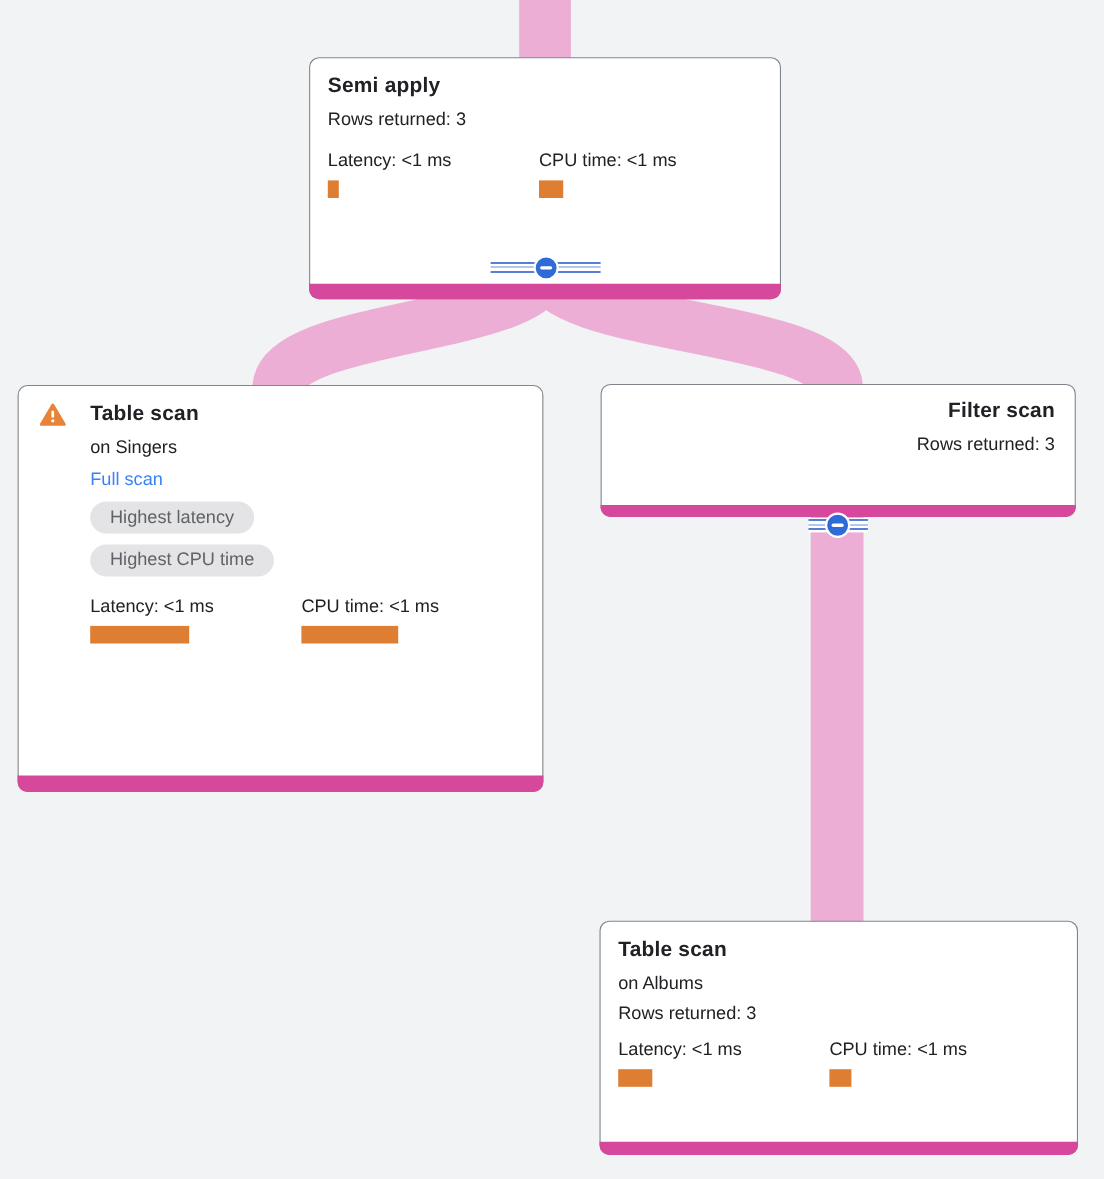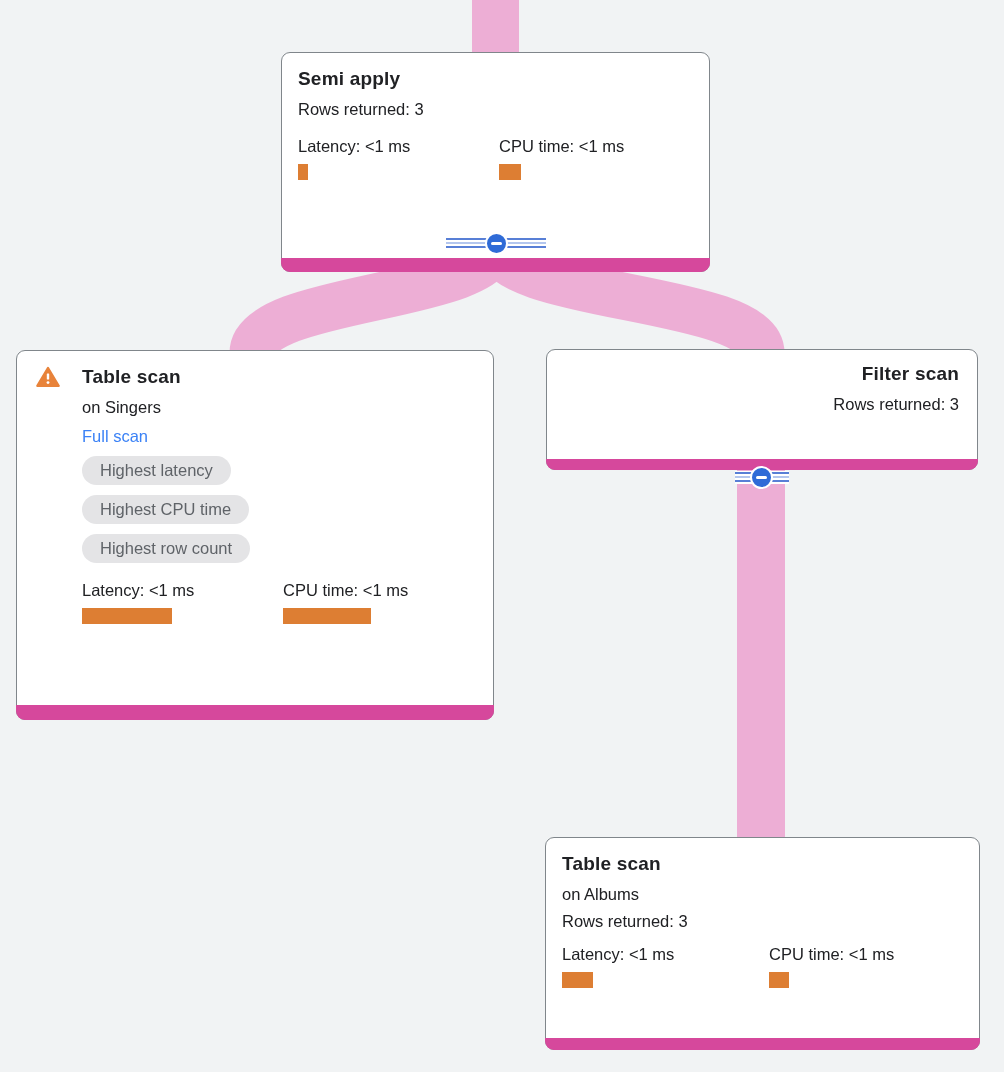--- a/index.html
+++ b/index.html
@@ -26,21 +26,21 @@
   .line { font-size:16.5px; margin-top:10px; }
   .muted { color:#3b82f6; }
   .header-row { display:flex; align-items:center; }
   .warn-icon { width:24px; height:22px; margin-right:22px; flex:0 0 auto; }
   .indented { margin-left:46px; }
   .badge {
     display:table; background:#e4e4e6; color:#5f6368;
     font-size:16.5px; padding:5px 18px; border-radius:17px; margin-top:10px;
   }
   .badges { margin-top:4px;text-align:center; }
-  .metrics { display:flex; margin-top:18px;justify-content:space-between; }
+  .metrics { display:flex; margin-top:18px; }
   .metric { width:192px; font-size:16.5px; }
   .metric-bar { height:16px; background:#dd7e33; margin-top:8px; }
 
   .collapse-band {
     position:absolute; z-index:3; height:13px;
     background:linear-gradient(to bottom,
       #ffffff 0, #ffffff 1px,
       #587fd6 1px, #587fd6 3px,
       #ffffff 3px, #ffffff 5px,
       #b3c6ee 5px, #b3c6ee 7px,
@@ -99,21 +99,20 @@
           <circle cx="12" cy="16.6" r="1.45" fill="#ffffff"></circle>
         </svg>
         <div class="card-title">Table scan</div>
       </div>
       <div class="indented">
         <div class="line">on Singers</div>
         <div class="line muted">Full scan</div>
         <div class="badges">
           <div class="badge">Highest latency</div>
           <div class="badge">Highest CPU time</div>
-          <div class="badge">Highest row count</div>
         </div>
         <div class="metrics">
           <div class="metric">
             <div>Latency: &lt;1 ms</div>
             <div class="metric-bar" style="width: 90px;"></div>
           </div>
           <div class="metric">
             <div>CPU time: &lt;1 ms</div>
             <div class="metric-bar" style="width: 88px;"></div>
           </div>

